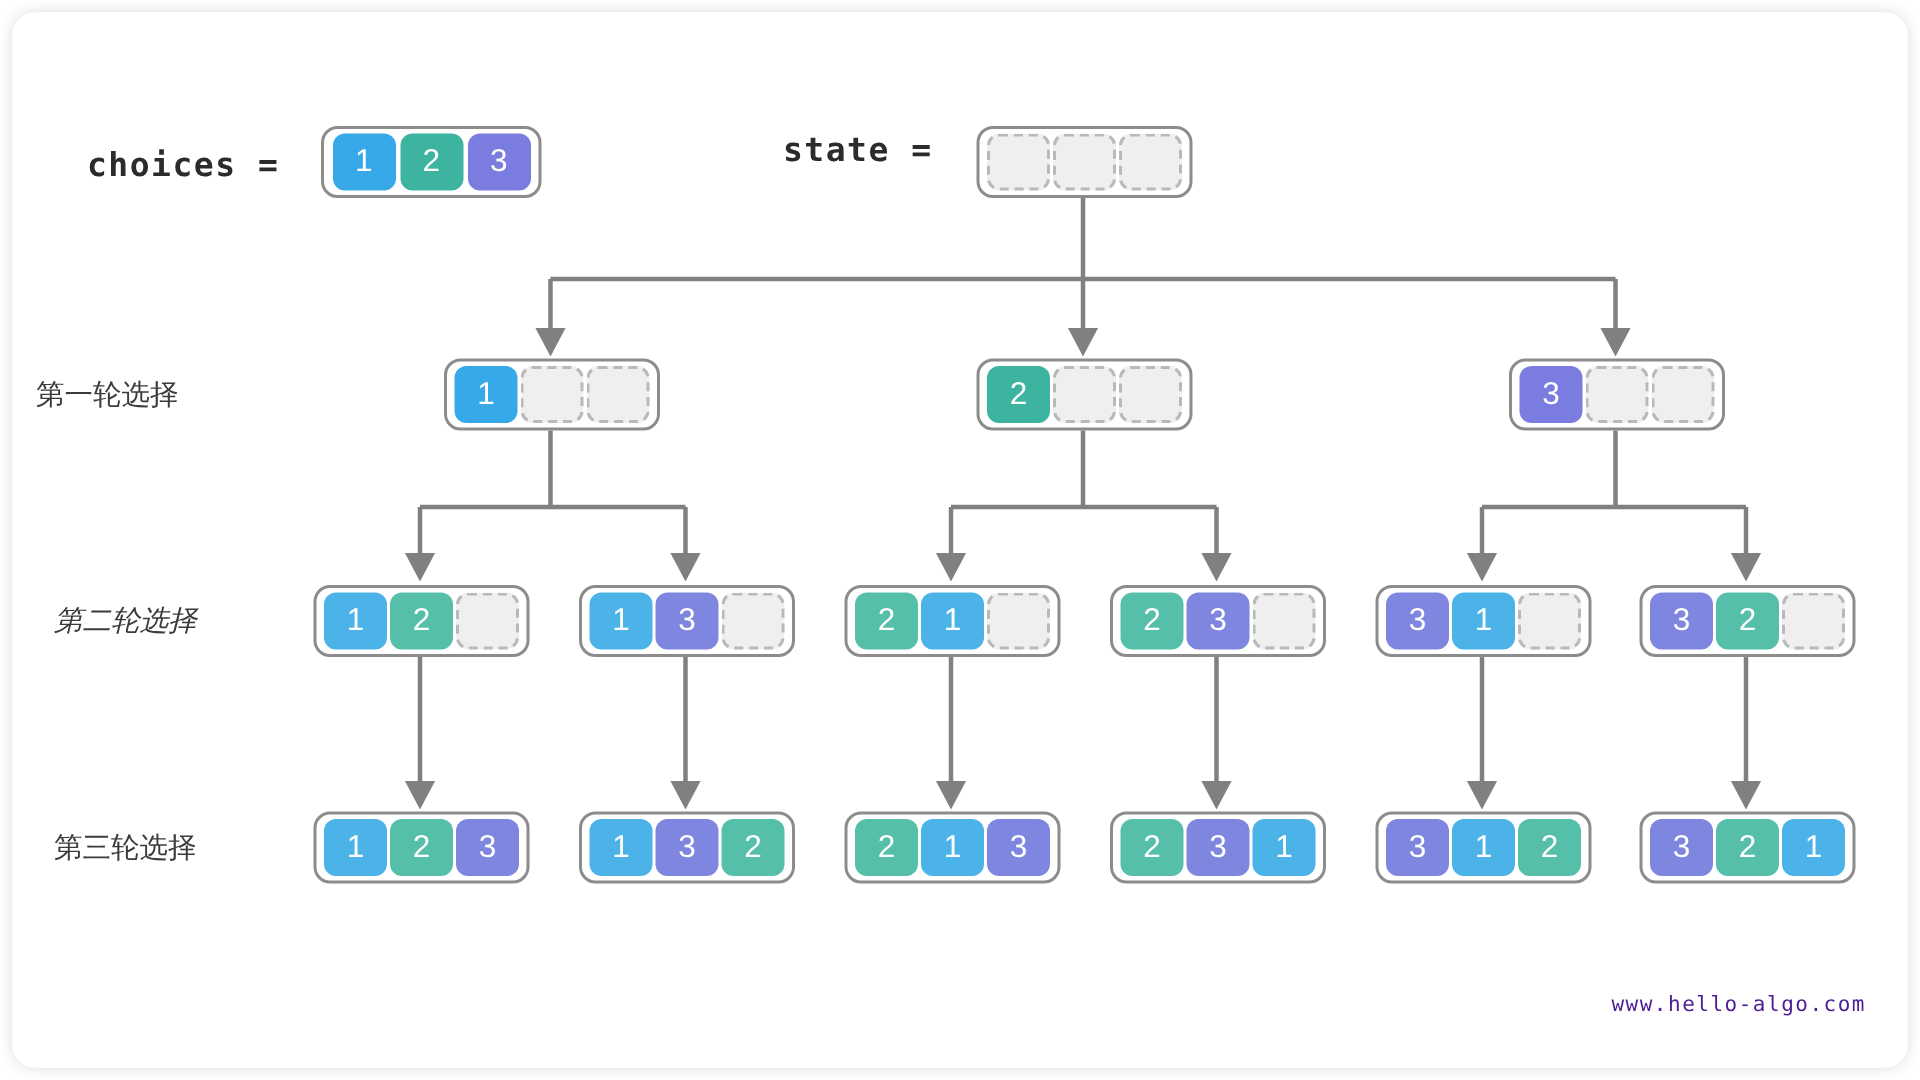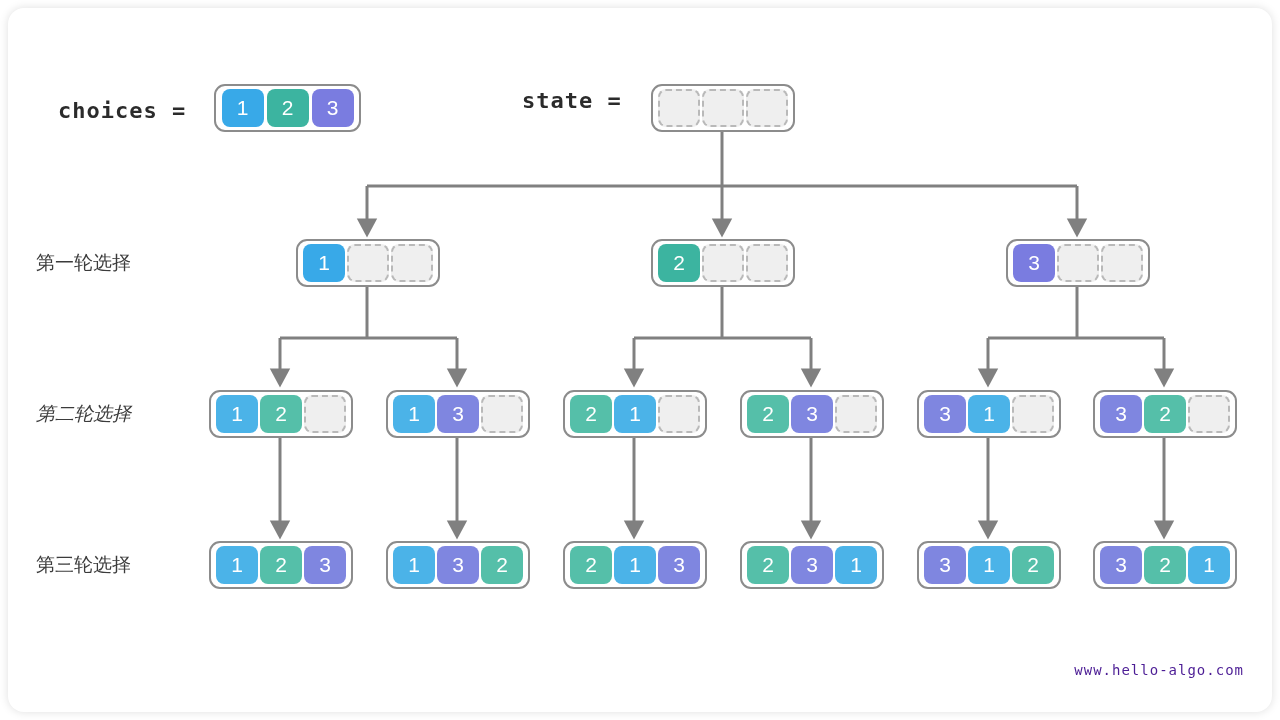--- a/index.html
+++ b/index.html
@@ -153,21 +153,21 @@
       <path d="M634,437 L634,530" marker-end="url(#arrow)"></path>
       <path d="M811,437 L811,530" marker-end="url(#arrow)"></path>
       <path d="M988,437 L988,530" marker-end="url(#arrow)"></path>
       <path d="M1164,437 L1164,530" marker-end="url(#arrow)"></path>
     </g>
   </svg>
 
   <div class="mono-label" style="left:58px; top:98px;">choices =</div>
   <div class="mono-label" style="left:522px; top:88px;">state =</div>
 
-  <div class="row-label" style="left:36px; top:250px;font-family:Liberation Mono, monospace;">第一轮选择</div>
+  <div class="row-label" style="left:24px; top:250px;font-family:Liberation Mono, monospace;">第一轮选择</div>
   <div class="row-label" style="left:36px; top:401px;font-style:italic;">第二轮选择</div>
   <div class="row-label" style="left:36px; top:552px;text-align:center;">第三轮选择</div>
 
   <div class="array choices" style="left:214px; top:84px;">
     <div class="cell c1">1</div>
     <div class="cell c2">2</div>
     <div class="cell c3">3</div>
   </div>
 
   <div class="array" style="left:651px; top:84px;">

